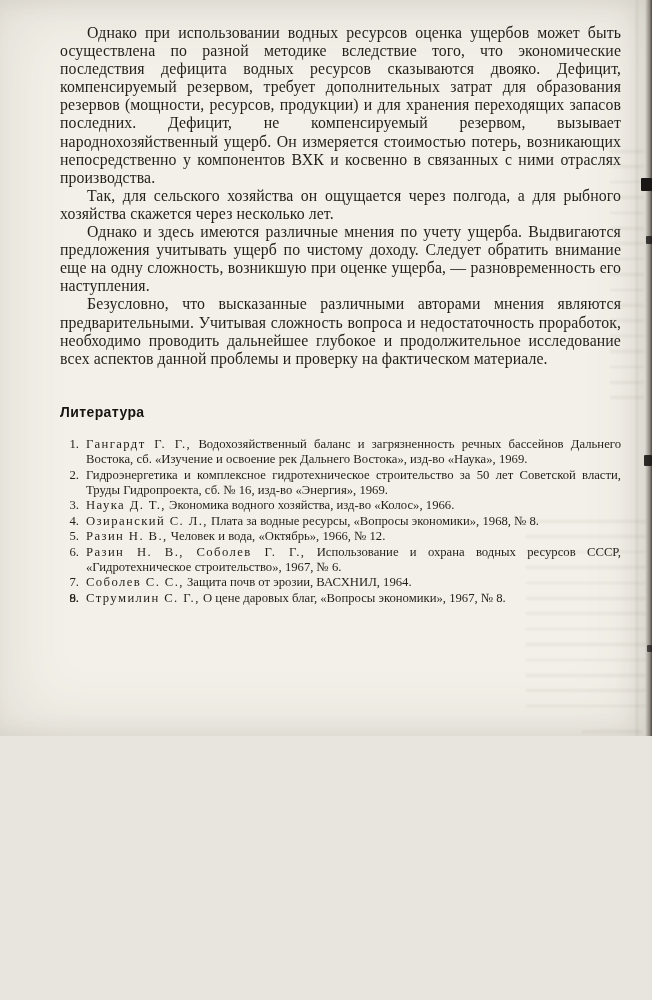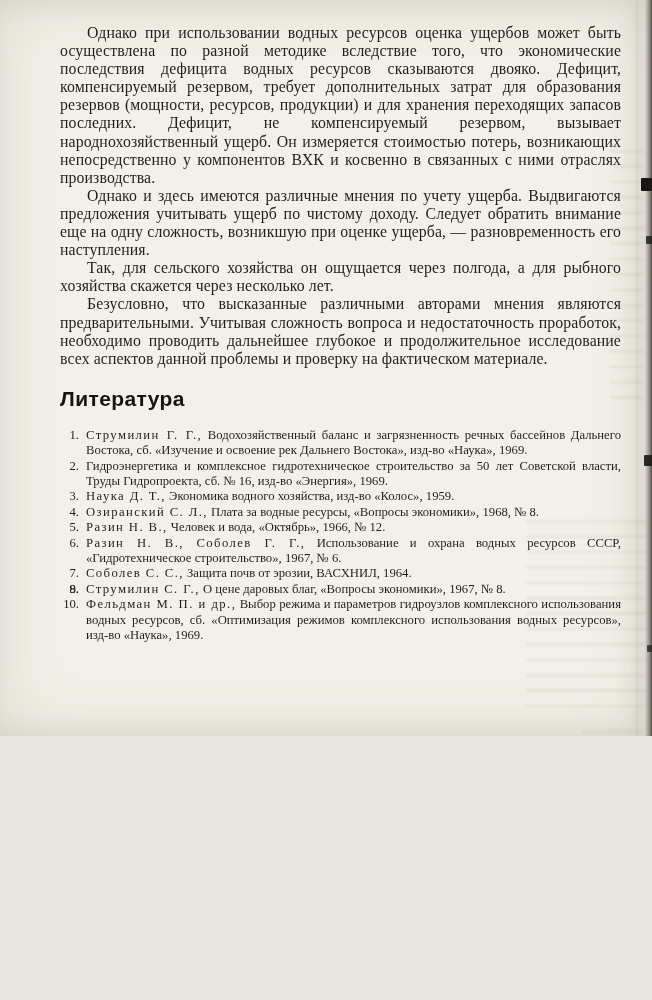--- a/index.html
+++ b/index.html
@@ -28,24 +28,24 @@
   }
   .text-block p{
     margin:0;
     font-size:15.8px;
     line-height:18.1px;
     text-align:justify;
     text-indent:27px;
     letter-spacing:.1px;
   }
   h2.bib-title{
-    margin:19px 0 17px 0;
+    margin:36px 0 17px 0;
     font-family:"Liberation Sans","DejaVu Sans",sans-serif;
     font-weight:700;
-    font-size:21px;
+    font-size:14px;
     letter-spacing:.4px;
     color:#161310;
   }
   ol.refs{
     margin:0;padding:0;list-style:none;
     font-size:12.7px;
     line-height:15.4px;
   }
   .ref{
     position:relative;
@@ -92,37 +92,36 @@
     letter-spacing:1px;
   }
 </style>
 </head>
 <body>
 
 <div class="page">
 
   <div class="text-block">
     <p>Однако при использовании водных ресурсов оценка ущербов может быть осуществлена по разной методике вследствие того, что экономические последствия дефицита водных ресурсов сказываются двояко. Дефицит, компенсируемый резервом, требует дополнительных затрат для образования резервов (мощности, ресурсов, продукции) и для хранения переходящих запасов последних. Дефицит, не компенсируемый резервом, вызывает народнохозяйственный ущерб. Он измеряется стоимостью потерь, возникающих непосредственно у компонентов ВХК и косвенно в связанных с ними отраслях производства.</p>
+    <p>Так, для сельского хозяйства он ощущается через полгода, а для рыбного хозяйства скажется через несколько лет.</p>
     <p>Однако и здесь имеются различные мнения по учету ущерба. Выдвигаются предложения учитывать ущерб по чистому доходу. Следует обратить внимание еще на одну сложность, возникшую при оценке ущерба, — разновременность его наступления.</p>
-    <p>Так, для сельского хозяйства он ощущается через полгода, а для рыбного хозяйства скажется через несколько лет.</p>
     <p>Безусловно, что высказанные различными авторами мнения являются предварительными. Учитывая сложность вопроса и недостаточность проработок, необходимо проводить дальнейшее глубокое и продолжительное исследование всех аспектов данной проблемы и проверку на фактическом материале.</p>
 
     <h2 class="bib-title">Литература</h2>
 
     <ol class="refs">
-      <li class="ref"><span class="ref-num">1.</span><span class="ref-author">Струмилин Г. Г.,</span><span class="ref-text"> Водохозяйственный баланс и загрязненность речных бассейнов Дальнего Востока, сб. «Изучение и освоение рек Дальнего Востока», изд-во «Наука», 1969.</span></li>
+      <li class="ref"><span class="ref-num">1.</span><span class="ref-author">Гангардт Г. Г.,</span><span class="ref-text"> Водохозяйственный баланс и загрязненность речных бассейнов Дальнего Востока, сб. «Изучение и освоение рек Дальнего Востока», изд-во «Наука», 1969.</span></li>
       <li class="ref"><span class="ref-num">2.</span><span class="ref-author"></span><span class="ref-text">Гидроэнергетика и комплексное гидротехническое строительство за 50 лет Советской власти, Труды Гидропроекта, сб. № 16, изд-во «Энергия», 1969.</span></li>
-      <li class="ref"><span class="ref-num">3.</span><span class="ref-author">Наука Д. Т.,</span><span class="ref-text"> Экономика водного хозяйства, изд-во «Колос», 1959.</span></li>
+      <li class="ref"><span class="ref-num">3.</span><span class="ref-author">Наука Д. Т.,</span><span class="ref-text"> Экономика водного хозяйства, изд-во «Колос», 1966.</span></li>
       <li class="ref"><span class="ref-num">4.</span><span class="ref-author">Озиранский С. Л.,</span><span class="ref-text"> Плата за водные ресурсы, «Вопросы экономики», 1968, № 8.</span></li>
       <li class="ref"><span class="ref-num">5.</span><span class="ref-author">Разин Н. В.,</span><span class="ref-text"> Человек и вода, «Октябрь», 1966, № 12.</span></li>
       <li class="ref"><span class="ref-num">6.</span><span class="ref-author">Разин Н. В., Соболев Г. Г.,</span><span class="ref-text"> Использование и охрана водных ресурсов СССР, «Гидротехническое строительство», 1967, № 6.</span></li>
       <li class="ref"><span class="ref-num">7.</span><span class="ref-author">Соболев С. С.,</span><span class="ref-text"> Защита почв от эрозии, ВАСХНИЛ, 1964.</span></li>
       <li class="ref"><span class="ref-num">8.</span><span class="ref-author"></span></li>
       <li class="ref"><span class="ref-num">9.</span><span class="ref-author">Струмилин С. Г.,</span><span class="ref-text"> О цене даровых благ, «Вопросы экономики», 1967, № 8.</span></li>
-      <li class="ref"><span class="ref-num">10.</span><span class="ref-author">Фельдман М. П. и др.,</span><span class="ref-text"> Выбор режима и параметров гидроузлов комплексного использования водных ресурсов, сб. «Оптимизация режимов комплексного использования водных ресурсов», изд-во «Наука», 1969.</span></li>
     </ol>
   </div>
 
   <div class="ghost g1"></div>
   <div class="ghost g2"></div>
   <div class="ghost g3"></div>
   <div class="fold-line"></div>
   <div class="page-edge"></div>
   <div class="mark m1"></div>
   <div class="mark m2"></div>

